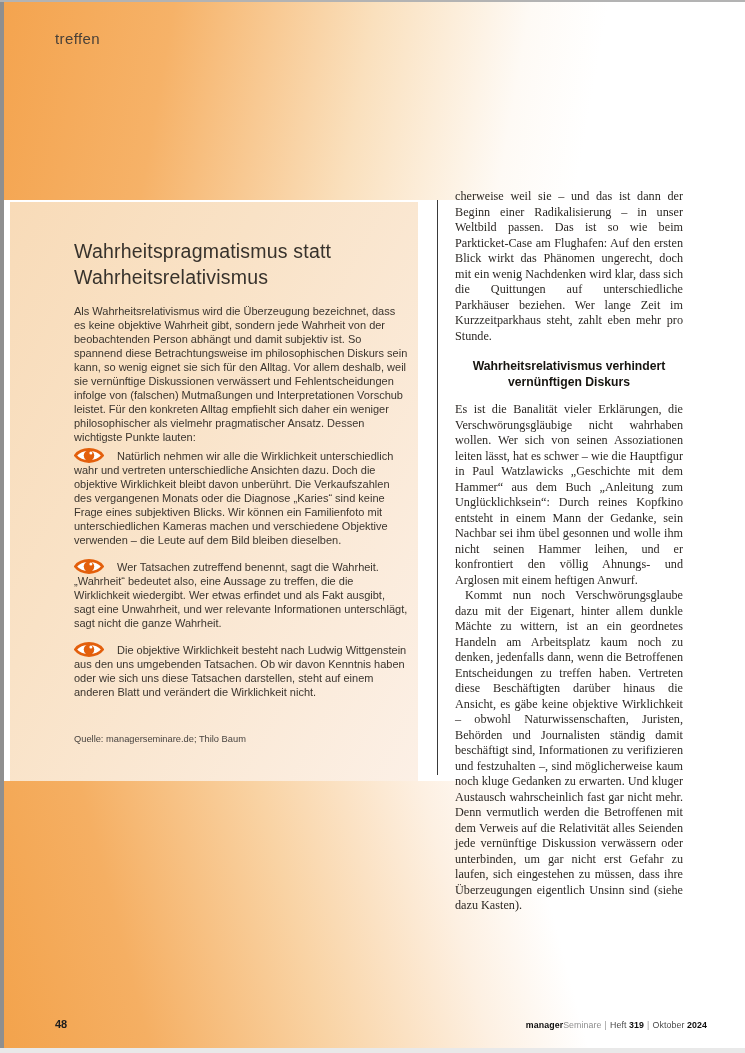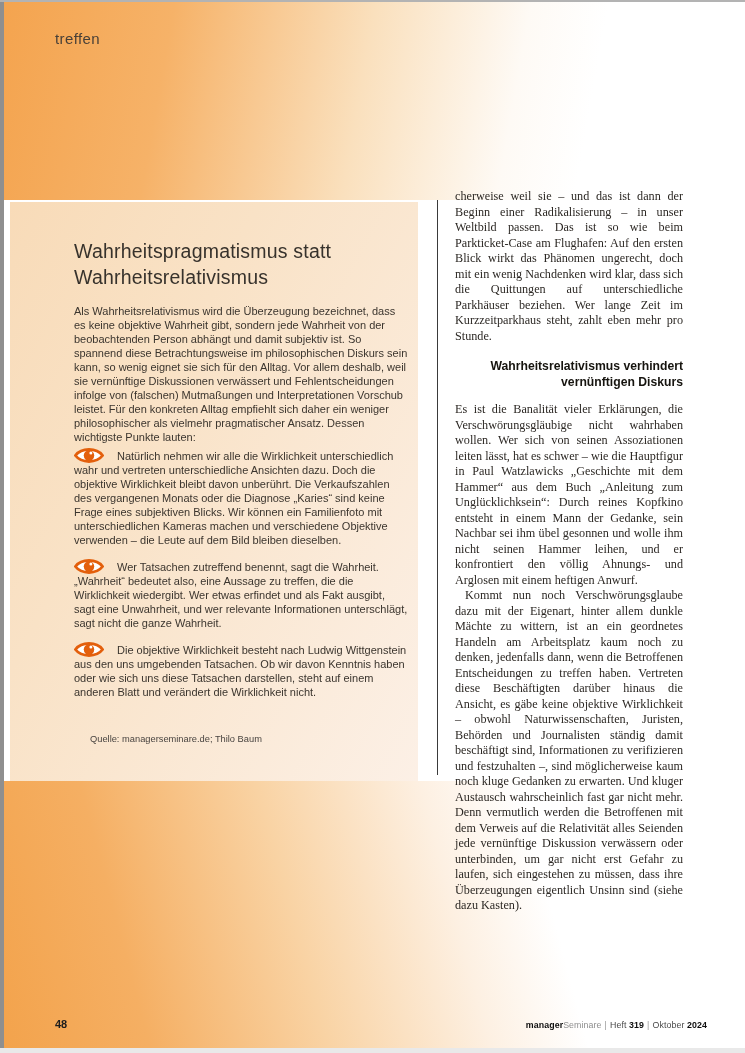--- a/index.html
+++ b/index.html
@@ -26,21 +26,21 @@
   .infobox{left:10px;top:202px;width:408px;height:579px;box-sizing:border-box;
     padding:36px 10px 0 64px;
     background:linear-gradient(118deg,#f8dbb8 0%,#f9e2c6 35%,#fcf0e6 100%);}
   .box-title{margin:0 0 14px 0;font-weight:400;font-size:19.5px;line-height:26px;
     letter-spacing:.2px;color:#37322c;}
   .box-body{font-size:11px;line-height:14px;color:#3b352e;}
   .box-intro{margin:0 0 5px 0;}
   .bullet{position:relative;margin:0 0 13px 0;text-indent:43px;}
   .eye-wrap{position:absolute;left:0;top:-3px;width:30px;height:19px;text-indent:0;}
   .eye-wrap svg{display:block;width:30px;height:19px;}
-  .box-source{font-size:9.3px;line-height:12px;color:#494440;margin:34px 0 0 16px;}
+  .box-source{font-size:9.3px;line-height:12px;color:#494440;margin:34px 0 0 0;}
 
   
   .bottom-band{left:4px;top:781px;width:741px;height:268px;
     background:linear-gradient(75deg,#f3a34c 0%,#f5af63 18%,#f9d3a4 40%,#fdf0e2 60%,#ffffff 72%);}
 
   
   .vrule{left:437px;top:200px;width:1px;height:575px;background:#3a3a3a;}
 
   
   .mid-col{left:218px;top:797px;width:219px;
@@ -50,21 +50,21 @@
   .mid-col .indent{text-indent:10px;}
   .mid-col em{font-style:italic;}
 
   
   .right-col{left:455px;top:189px;width:228px;
     font-family:"Liberation Serif", serif;
     font-size:12.2px;line-height:15.5px;color:#2c2824;text-align:justify;}
   .right-col p{margin:0;}
   .right-col .indent{text-indent:10px;}
   .subhead{font-family:"Liberation Sans", sans-serif;font-weight:700;
-    font-size:12.2px;line-height:16px;color:#16140f;margin:14px 0 12px 0;text-align:right;}
+    font-size:12.2px;line-height:16px;color:#16140f;margin:14px 0 12px 0;text-align:center;}
 
   
   .footer-pagenum{left:55px;top:1018px;font-weight:700;font-size:11px;color:#1d1d1d;text-align:right;}
   .footer-meta{right:38px;top:1020px;font-size:8.8px;color:#4a4a4a;letter-spacing:.1px;white-space:nowrap;}
   .footer-meta .b{font-weight:700;color:#0e0e0e;}
   .footer-meta .lt{color:#8e8e8e;}
   .footer-meta .sep{color:#9a9a9a;padding:0 3px;}
 </style>
 </head>
 <body>

